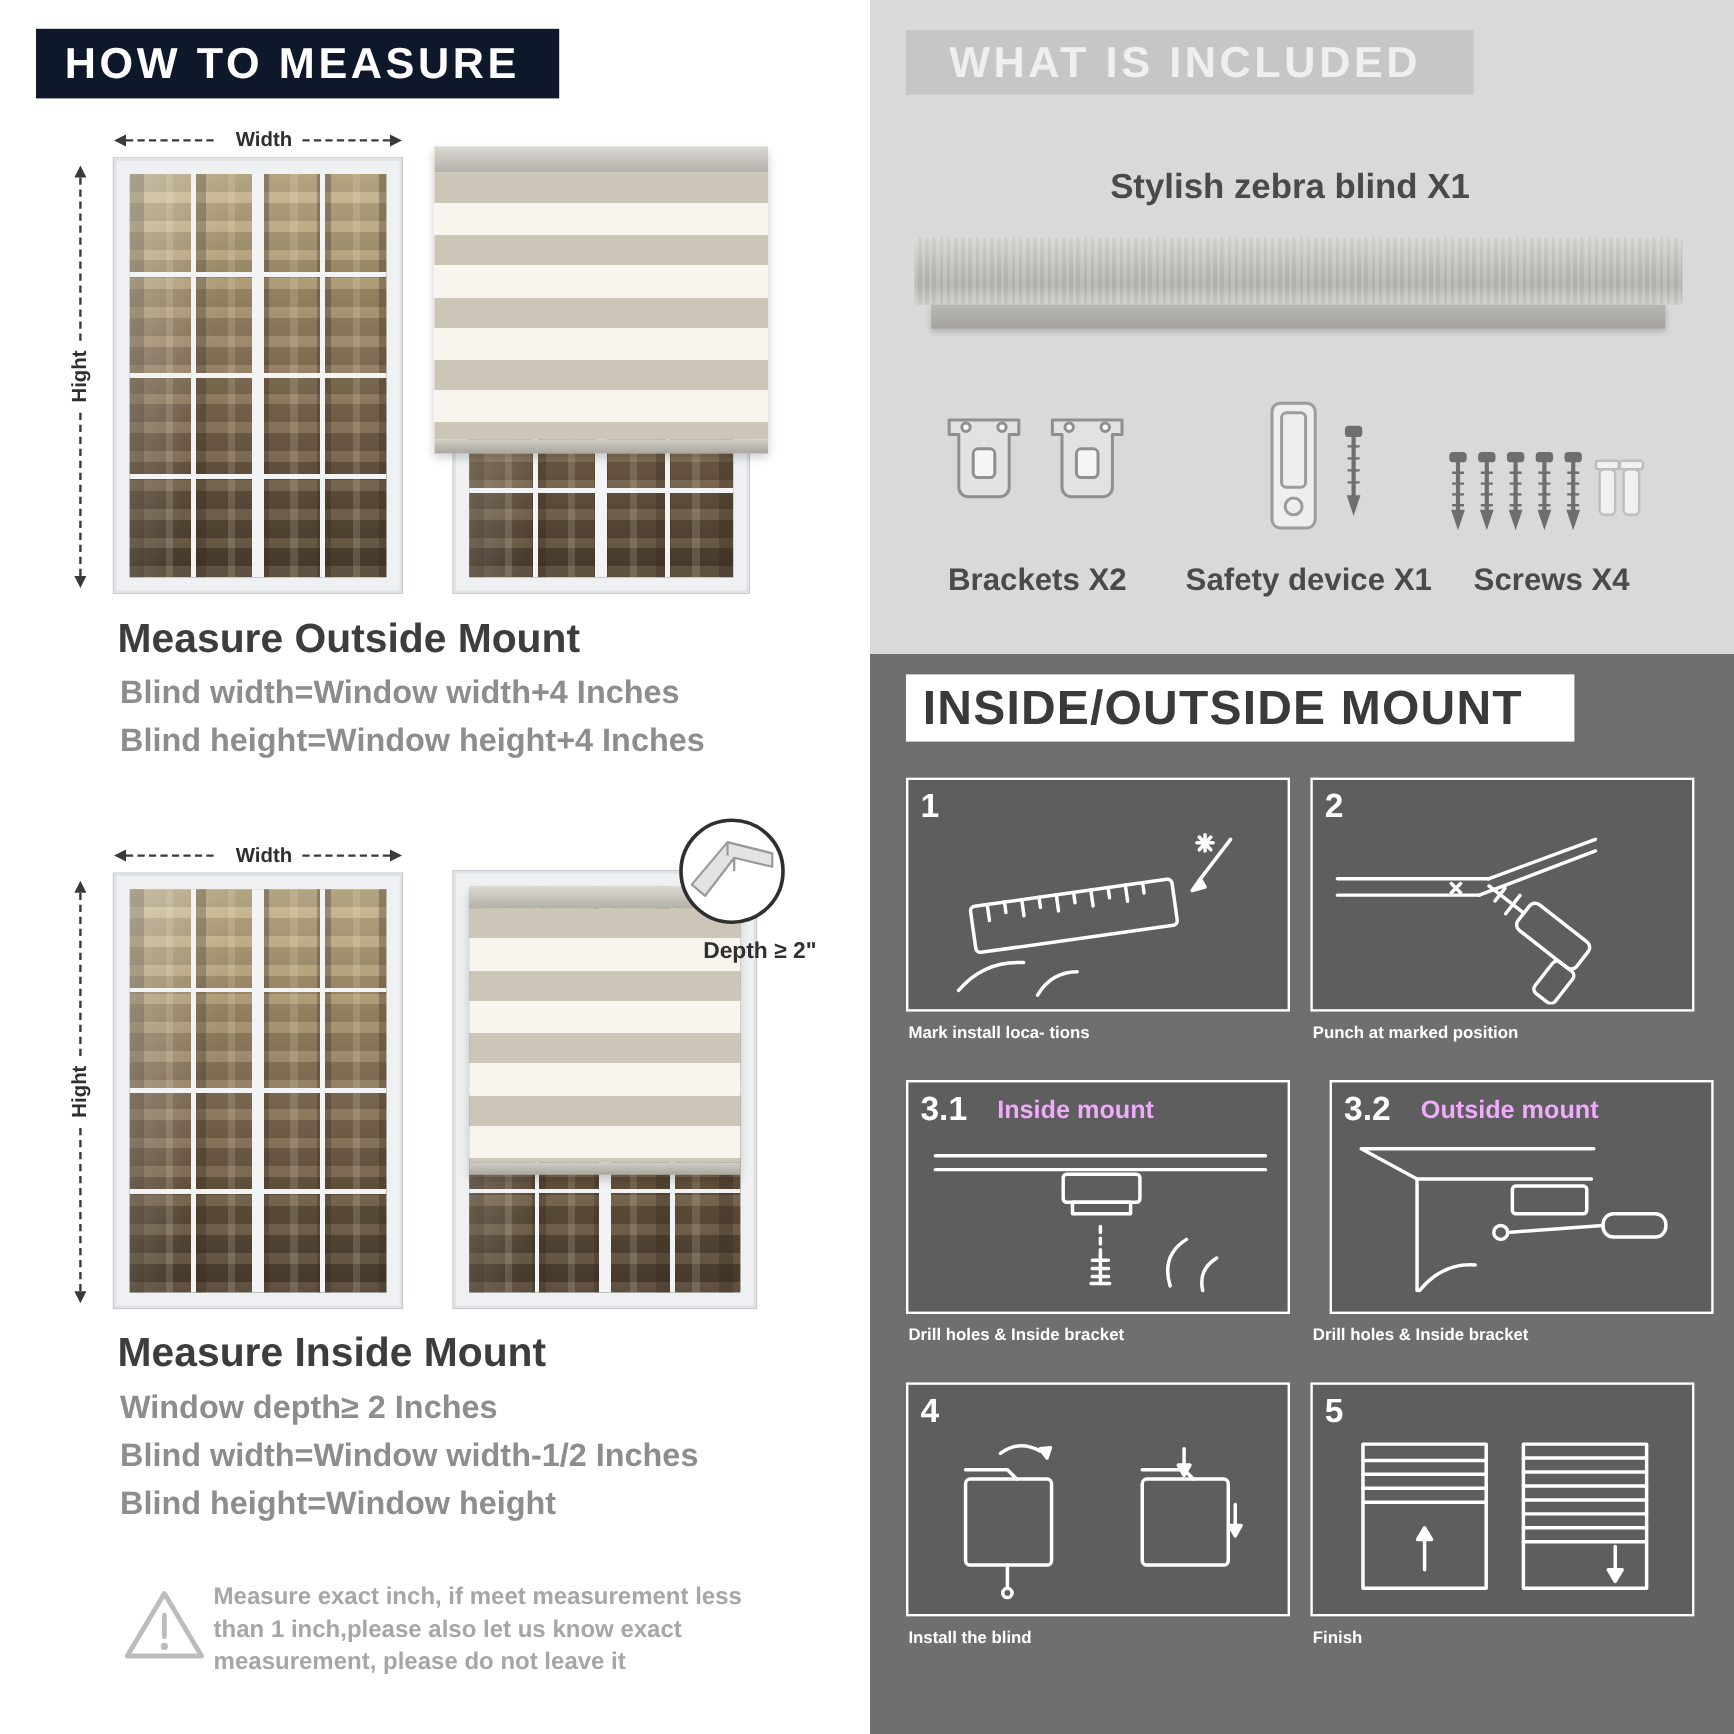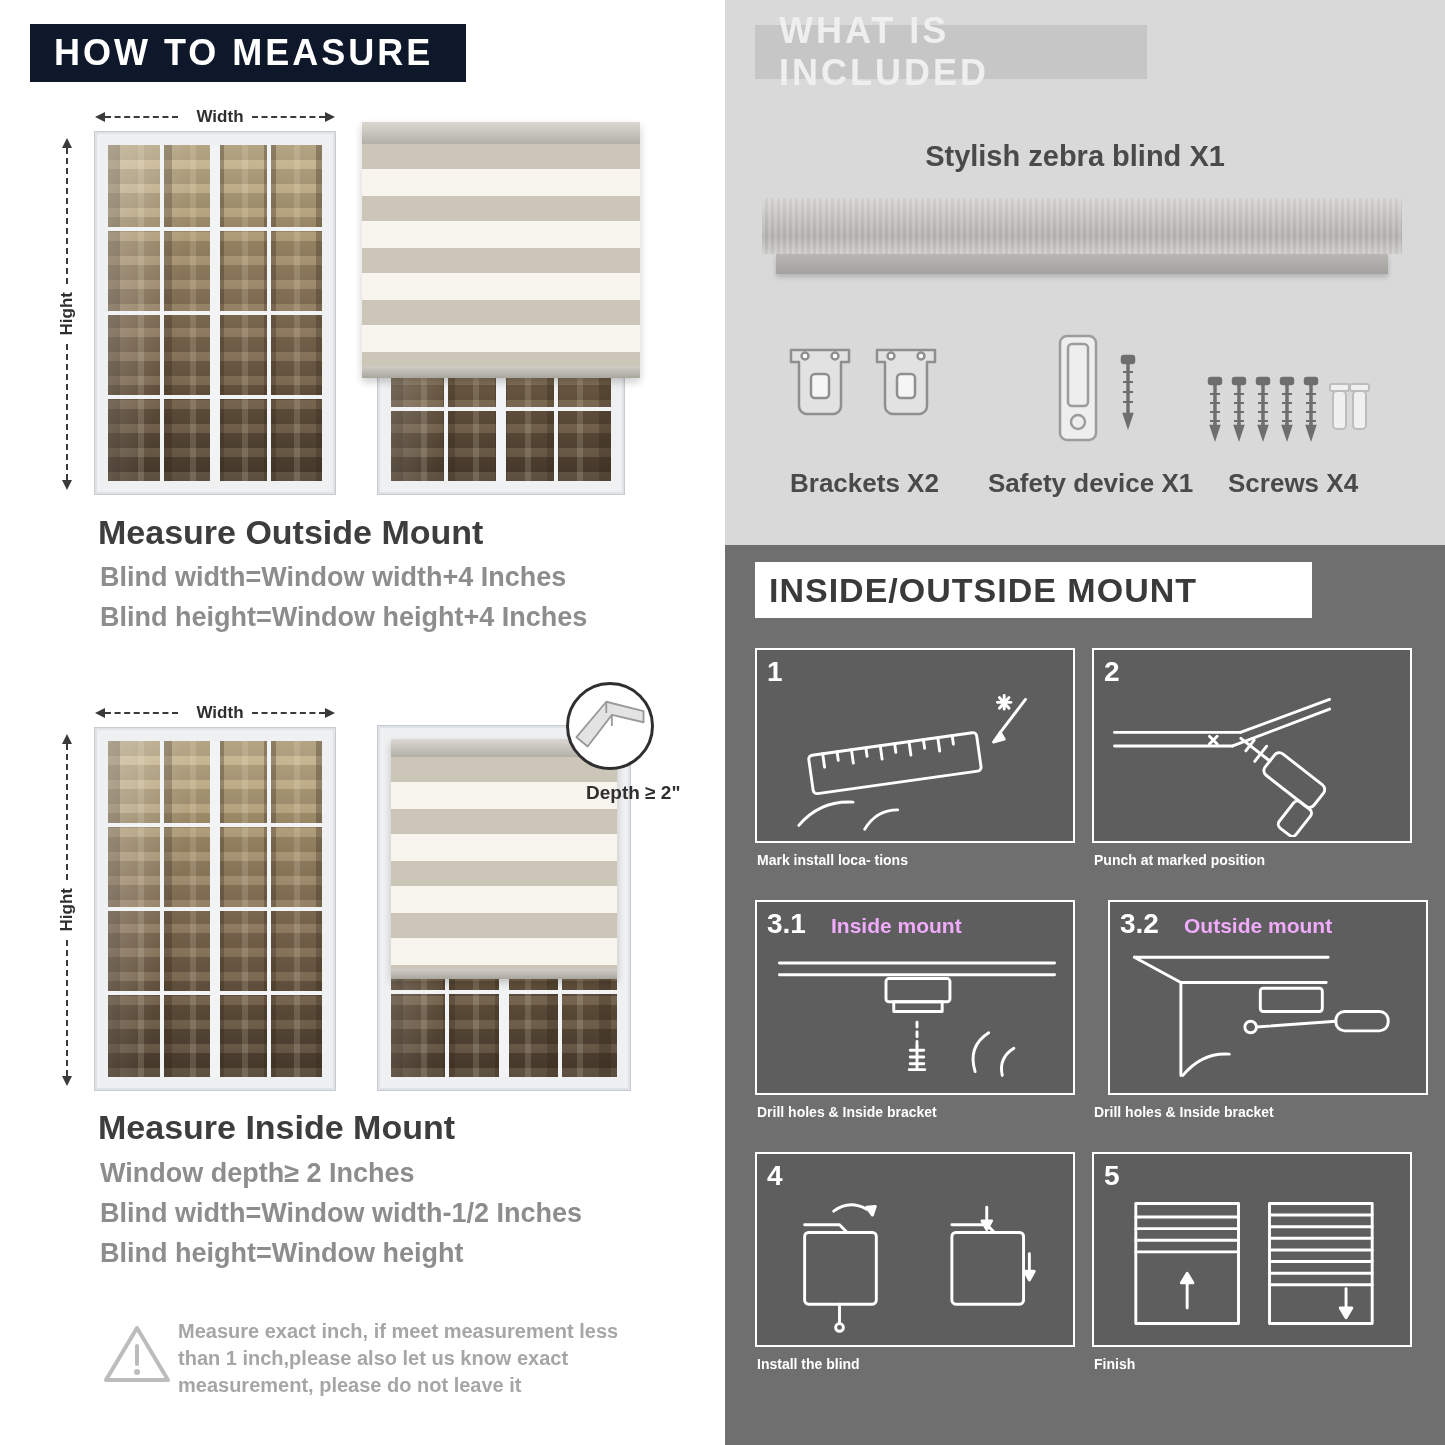--- a/index.html
+++ b/index.html
@@ -2,24 +2,24 @@
 <html><head>
 <meta charset="utf-8">
 <style>
   * { box-sizing: border-box; margin: 0; padding: 0; }
   html,body { width:1445px; height:1445px; background:#fff; font-family:"Liberation Sans", sans-serif; }
   .canvas { position:relative; width:1445px; height:1445px; background:#fff; overflow:hidden; }
 
   
   .htm-header { position:absolute; left:30px; top:24px; width:436px; height:58px; background:#0f172a;
     color:#fff; font-size:36px; font-weight:bold; letter-spacing:3px; display:flex; align-items:center; padding-left:24px; }
-  .wii-band { position:absolute; left:755px; top:25px; width:392px; height:54px; background:#c6c6c6;
-    color:#efefef; font-size:36px; font-weight:bold; letter-spacing:3px; display:flex; align-items:center; padding-left:24px; }
+  .wii-band { position:absolute; left:755px; top:25px; width:473px; height:54px; background:#c6c6c6;
+    color:#efefef; font-size:36px; font-weight:bold; letter-spacing:3px; display:flex; align-items:center; padding-left:36px; }
   .mount-band { position:absolute; left:755px; top:562px; width:557px; height:56px; background:#ffffff;
-    color:#3a3a3a; font-size:34px; font-weight:bold; letter-spacing:1px; display:flex; align-items:center; padding-left:14px; z-index:3; }
+    color:#3a3a3a; font-size:40px; font-weight:bold; letter-spacing:1px; display:flex; align-items:center; padding-left:14px; z-index:3; }
 
   
   .light-section { position:absolute; left:725px; top:0; width:720px; height:545px; background:#d9d9d9; }
   .dark-section  { position:absolute; left:725px; top:545px; width:720px; height:900px; background:#6f6f6f; }
 
   
   .win { position:absolute; background:#eef0f2; box-shadow: inset 0 0 0 2px #dfe3e6, 0 0 0 1px #c8ccd0; }
   .glass { position:absolute; inset:13px;
     background:
       linear-gradient(100deg, rgba(255,255,255,.28), rgba(255,255,255,0) 35%),

